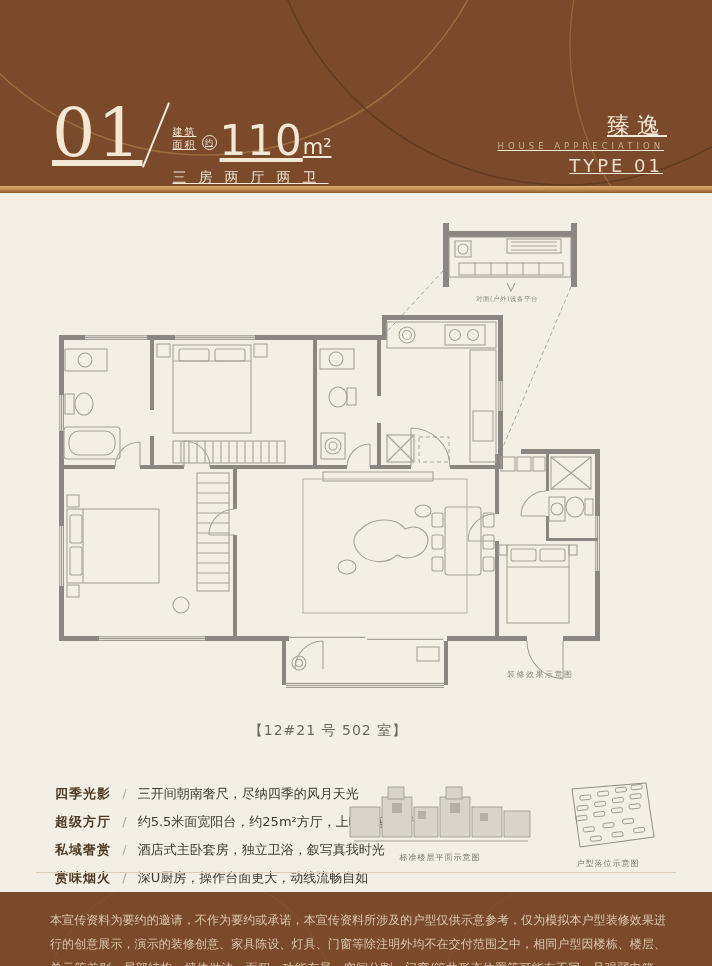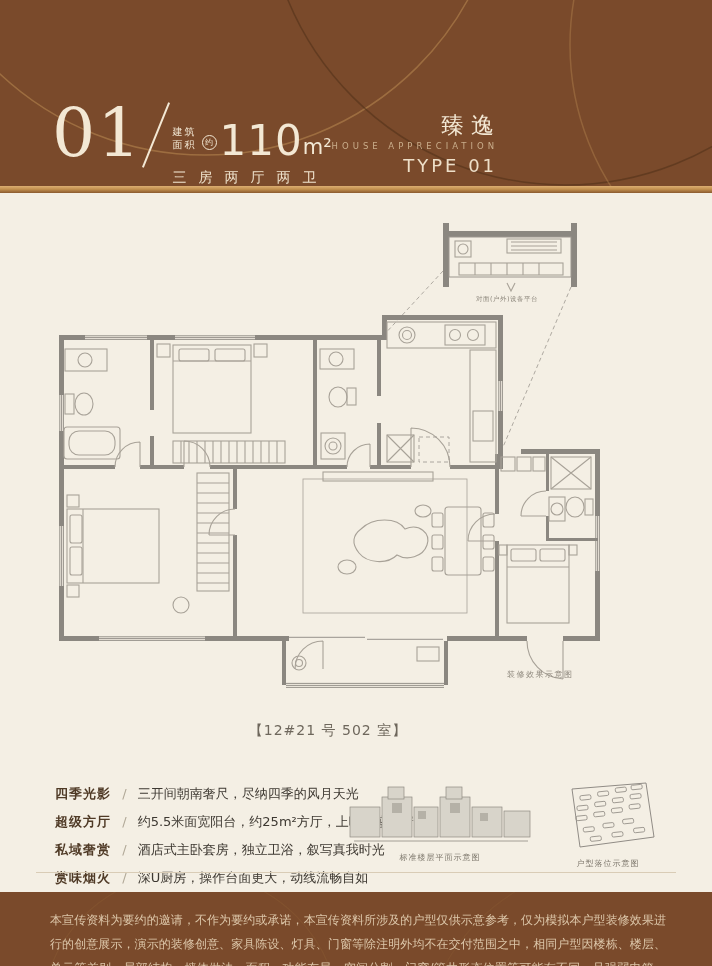--- a/index.html
+++ b/index.html
@@ -5,21 +5,21 @@
   html,body{margin:0;padding:0;background:#e8e2d4;}
   .page{position:relative;width:712px;height:966px;overflow:hidden;
         background:#f4efe4;font-family:"DejaVu Sans","Liberation Sans",sans-serif;}
 
   
   .band-top{position:absolute;left:0;top:0;width:712px;height:193px;background:#7a4a2b;}
   .band-top .arcs,.band-bottom .arcs{position:absolute;left:0;top:0;width:100%;height:100%;}
   .gold-strip{position:absolute;left:0;bottom:0;width:100%;height:7px;
               background:linear-gradient(180deg,#dcae72 0%,#c3914f 45%,#8a5a2e 100%);}
   .header-inner{position:absolute;left:52px;right:52px;top:100px;display:flex;
-                justify-content:flex-start;align-items:flex-start;color:#f3e8d4;}
+                justify-content:space-between;align-items:flex-start;color:#f3e8d4;text-decoration:underline;}
   .header-left{display:flex;align-items:flex-start;}
   .type-number{font-family:"DejaVu Serif","Liberation Serif",serif;font-size:68px;
                line-height:0.98;letter-spacing:2px;}
   .slash{width:2px;height:70px;background:#f3e8d4;transform:rotate(22deg);
          margin:0 16px 0 12px;}
   .area-top{display:flex;align-items:flex-start;margin-top:21px;}
   .area-label{font-size:10px;line-height:1.25;letter-spacing:2px;padding-top:5px;}
   .approx{width:13px;height:13px;border:1px solid #f3e8d4;border-radius:50%;
           font-size:8px;line-height:13px;text-align:center;margin:14px 3px 0 5px;}
   .area-value{font-size:42px;line-height:0.95;font-weight:400;letter-spacing:1px;}

